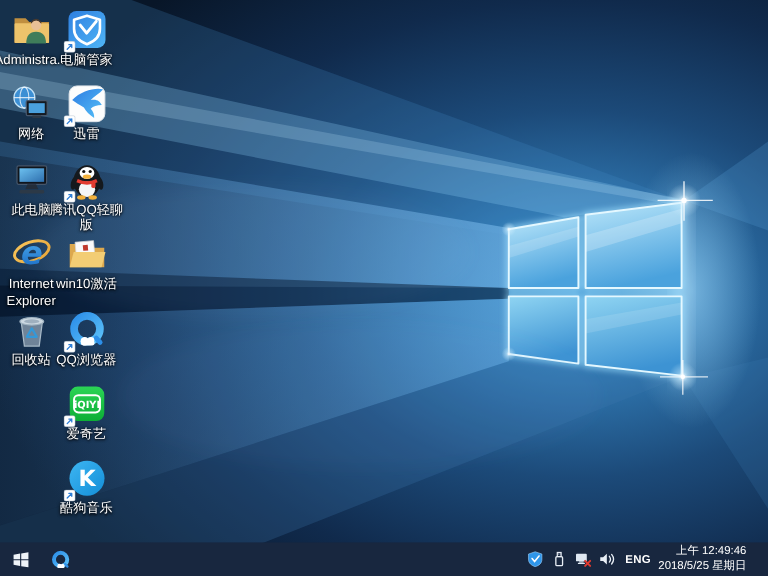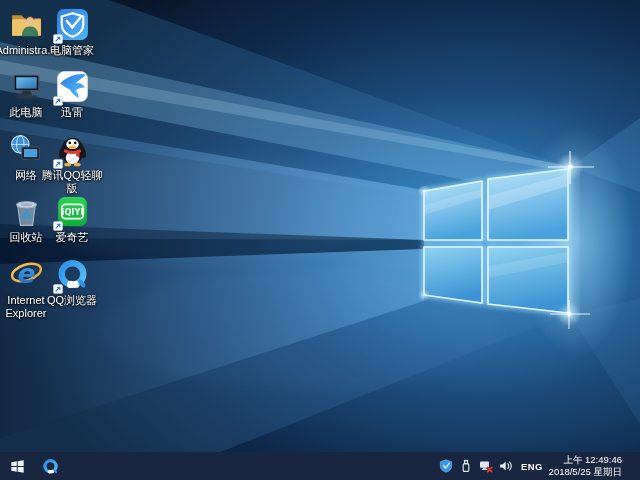--- a/index.html
+++ b/index.html
@@ -339,48 +339,48 @@
           <div class="icon-img">
             <svg class="main">
               <use href="#sym-user-folder"></use>
             </svg>
           </div>
           <div class="icon-label">Administra...</div>
         </div>
         <div class="icon-cell">
           <div class="icon-img">
             <svg class="main">
+              <use href="#sym-network"></use>
+            </svg>
+          </div>
+          <div class="icon-label">网络</div>
+        </div>
+        <div class="icon-cell">
+          <div class="icon-img">
+            <svg class="main">
               <use href="#sym-this-pc"></use>
             </svg>
           </div>
           <div class="icon-label">此电脑</div>
         </div>
         <div class="icon-cell">
           <div class="icon-img">
             <svg class="main">
-              <use href="#sym-network"></use>
-            </svg>
-          </div>
-          <div class="icon-label">网络</div>
+              <use href="#sym-ie"></use>
+            </svg>
+          </div>
+          <div class="icon-label">Internet Explorer</div>
         </div>
         <div class="icon-cell">
           <div class="icon-img">
             <svg class="main">
               <use href="#sym-recycle-bin"></use>
             </svg>
           </div>
           <div class="icon-label">回收站</div>
-        </div>
-        <div class="icon-cell">
-          <div class="icon-img">
-            <svg class="main">
-              <use href="#sym-ie"></use>
-            </svg>
-          </div>
-          <div class="icon-label">Internet Explorer</div>
         </div>
       </div>
       <div class="icon-col">
         <div class="icon-cell">
           <div class="icon-img">
             <svg class="main">
               <use href="#sym-pc-manager"></use>
             </svg>
             <svg class="badge">
               <use href="#sym-badge"></use>
@@ -406,38 +406,57 @@
             </svg>
             <svg class="badge">
               <use href="#sym-badge"></use>
             </svg>
           </div>
           <div class="icon-label">腾讯QQ轻聊版</div>
         </div>
         <div class="icon-cell">
           <div class="icon-img">
             <svg class="main">
-              <use href="#sym-iqiyi"></use>
+              <use href="#sym-folder-doc"></use>
+            </svg>
+          </div>
+          <div class="icon-label">win10激活</div>
+        </div>
+        <div class="icon-cell">
+          <div class="icon-img">
+            <svg class="main">
+              <use href="#sym-qq-browser"></use>
             </svg>
             <svg class="badge">
               <use href="#sym-badge"></use>
             </svg>
           </div>
-          <div class="icon-label">爱奇艺</div>
-        </div>
-        <div class="icon-cell">
-          <div class="icon-img">
-            <svg class="main">
-              <use href="#sym-qq-browser"></use>
+          <div class="icon-label">QQ浏览器</div>
+        </div>
+        <div class="icon-cell">
+          <div class="icon-img">
+            <svg class="main">
+              <use href="#sym-iqiyi"></use>
             </svg>
             <svg class="badge">
               <use href="#sym-badge"></use>
             </svg>
           </div>
-          <div class="icon-label">QQ浏览器</div>
+          <div class="icon-label">爱奇艺</div>
+        </div>
+        <div class="icon-cell">
+          <div class="icon-img">
+            <svg class="main">
+              <use href="#sym-kugou"></use>
+            </svg>
+            <svg class="badge">
+              <use href="#sym-badge"></use>
+            </svg>
+          </div>
+          <div class="icon-label">酷狗音乐</div>
         </div>
       </div>
     </div>
 
   <div id="taskbar">
     <div class="start-button">
       <svg>
           <use href="#sym-win-flag"></use>
         </svg>
     </div>

